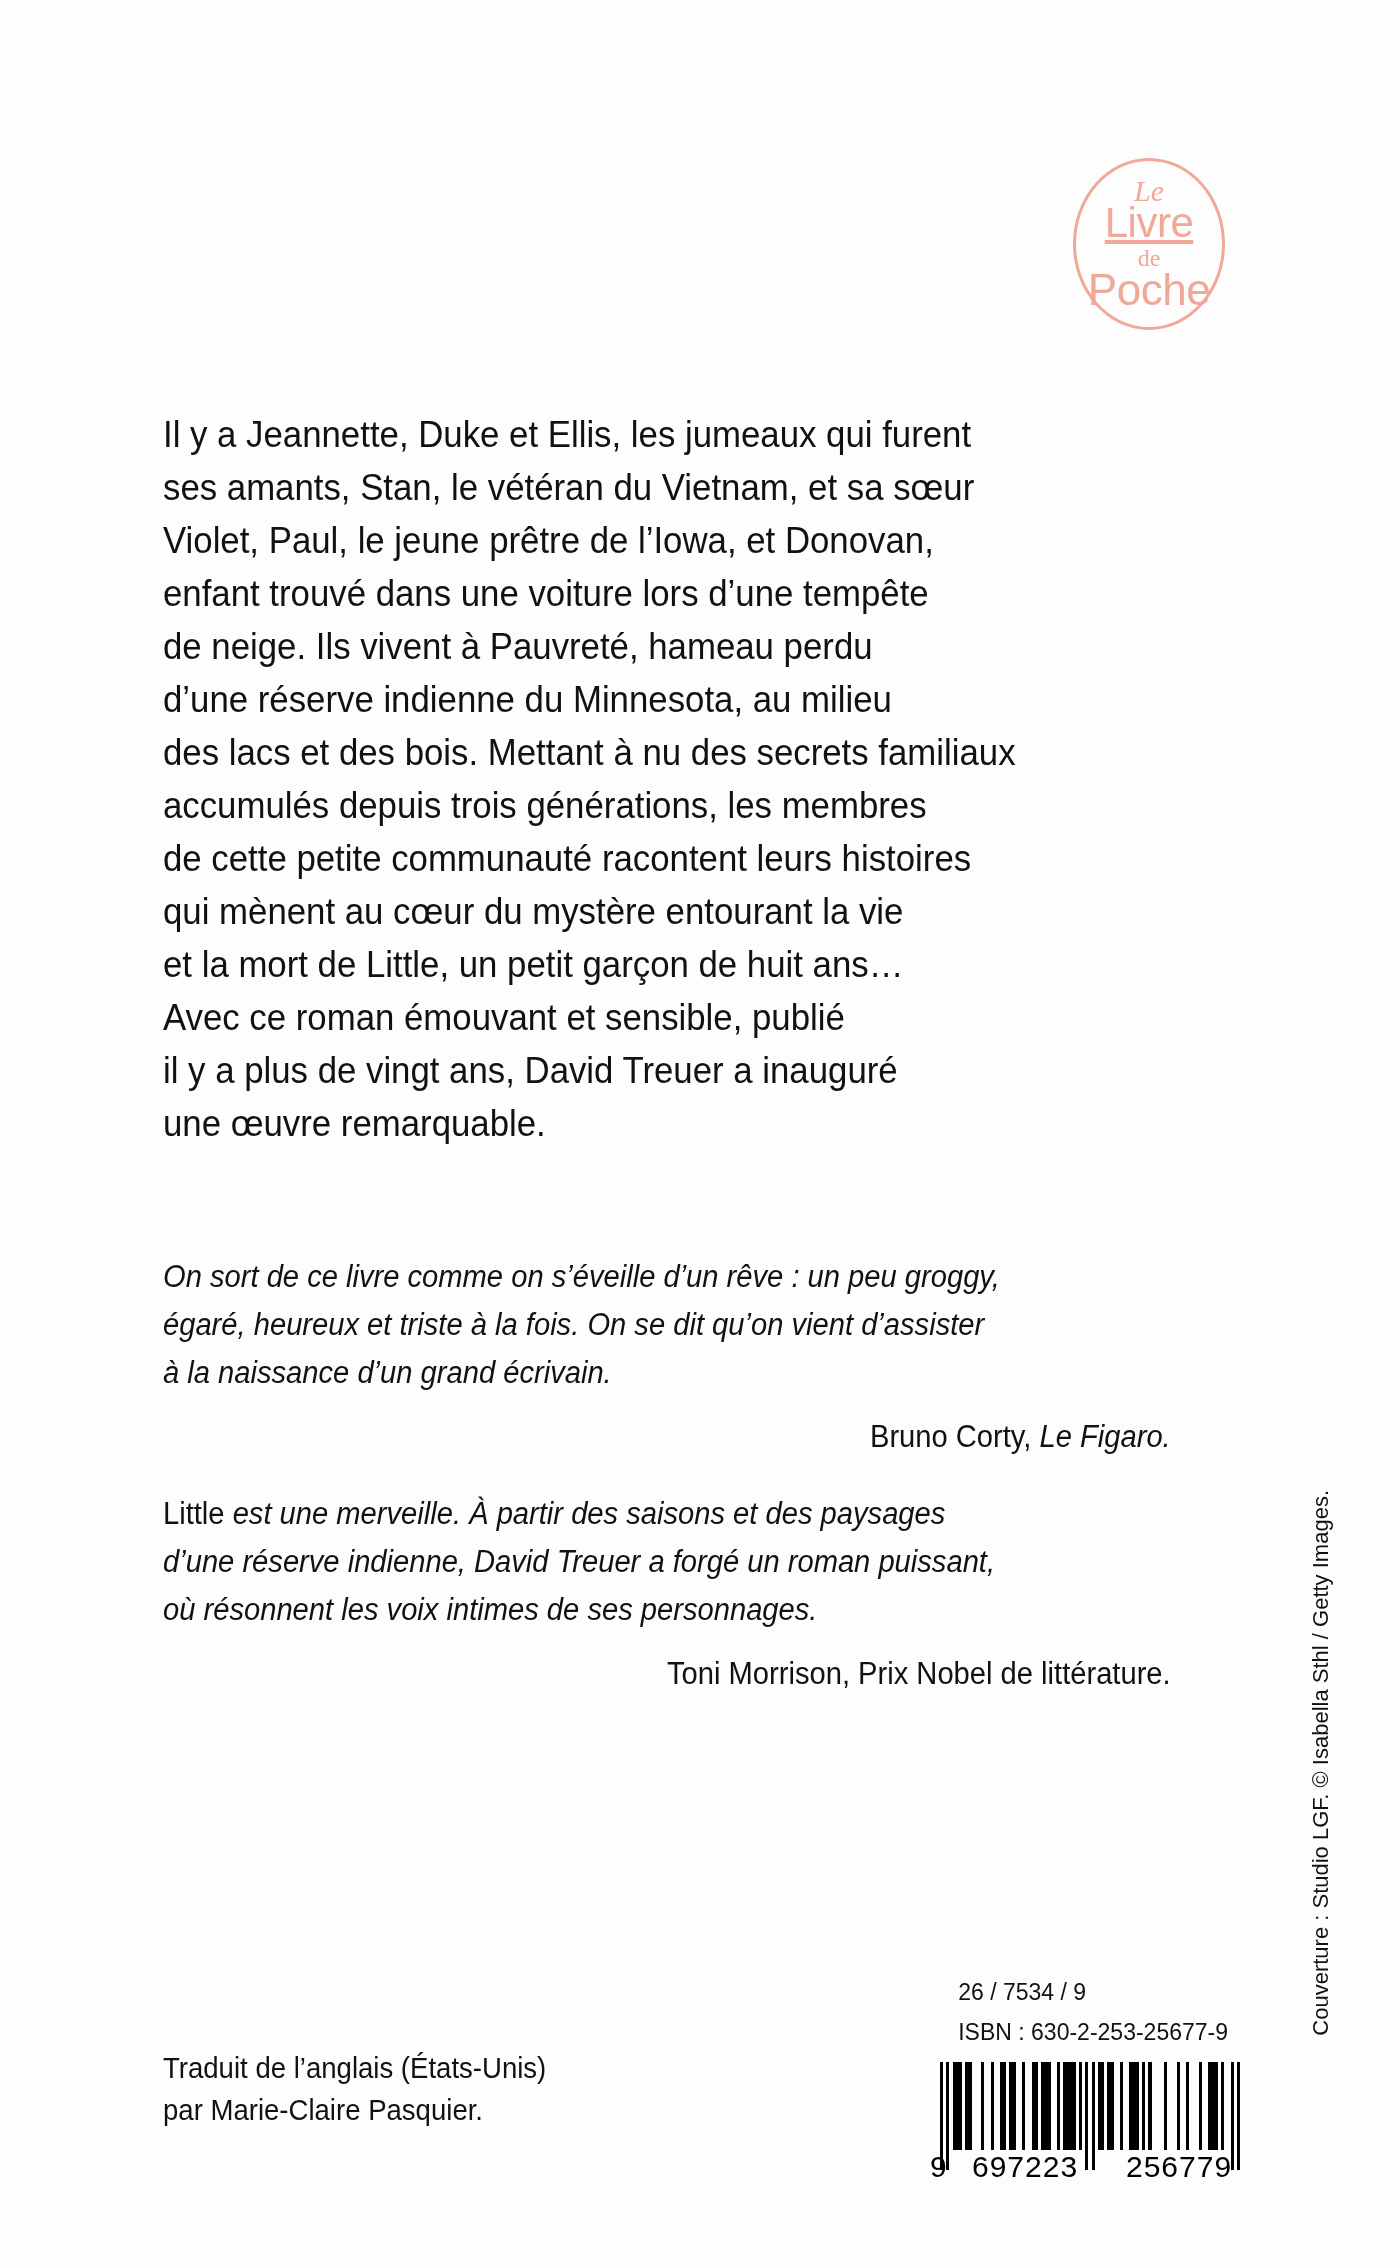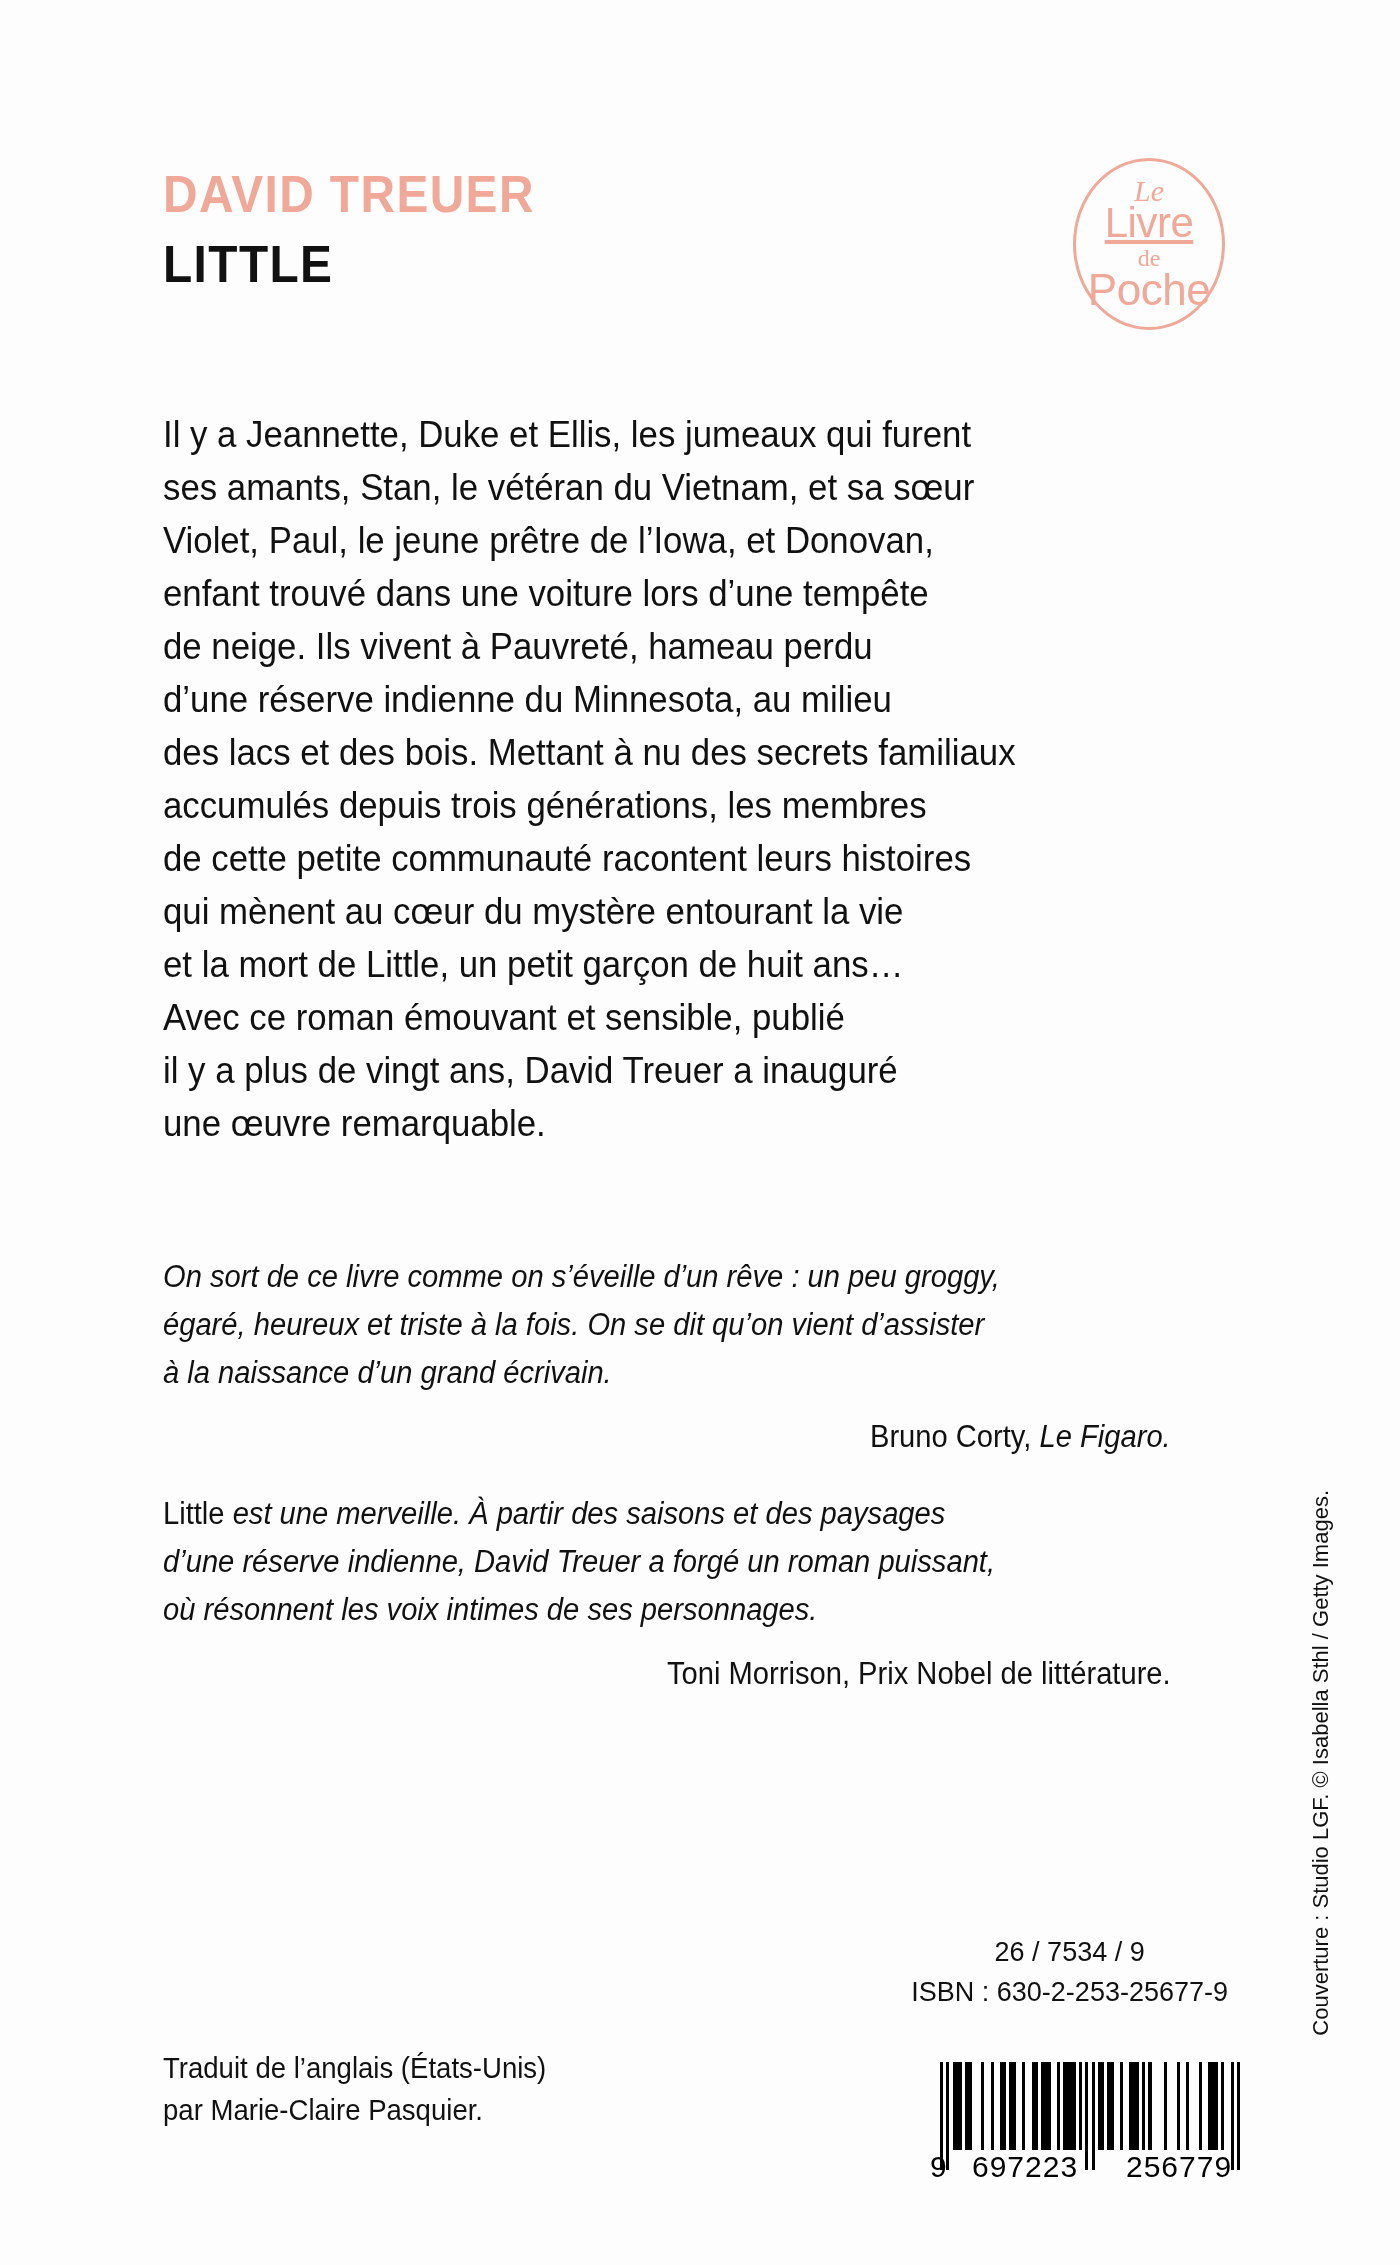--- a/index.html
+++ b/index.html
@@ -174,23 +174,23 @@
     line-height: 42px;
     color: #111111;
     transform: scaleX(0.95);
     transform-origin: left top;
   }
   .translator div { white-space: nowrap; }
 
   .isbn-block {
     position: absolute;
     right: 172px;
-    top: 1932px;
-    text-align: center;
-    font-size: 27px;
+    top: 1972px;
+    text-align: left;
+    font-size: 23px;
     line-height: 40px;
     color: #111111;
   }
   .isbn-block div { white-space: nowrap; }
 
   
   .barcode-wrap {
     position: absolute;
     left: 940px;
     top: 2062px;
@@ -221,24 +221,20 @@
   }
   .bc-lead { position: absolute; left: -10px; top: 0; }
   .bc-left { position: absolute; left: 32px; top: 0; }
   .bc-right { position: absolute; left: 165px; top: 0; margin-left: 21px; }
 </style>
 </head>
 <body>
 
 <div class="page">
 
-  <div class="header">
-    <div class="author">DAVID TREUER</div>
-    <div class="booktitle">LITTLE</div>
-  </div>
 
   <div class="logo">
     <div class="logo-oval"></div>
     <div class="logo-le">Le</div>
     <div class="logo-livre">Livre</div>
     <div class="logo-de">de</div>
     <div class="logo-poche">Poche</div>
   </div>
 
   <div class="blurb">

